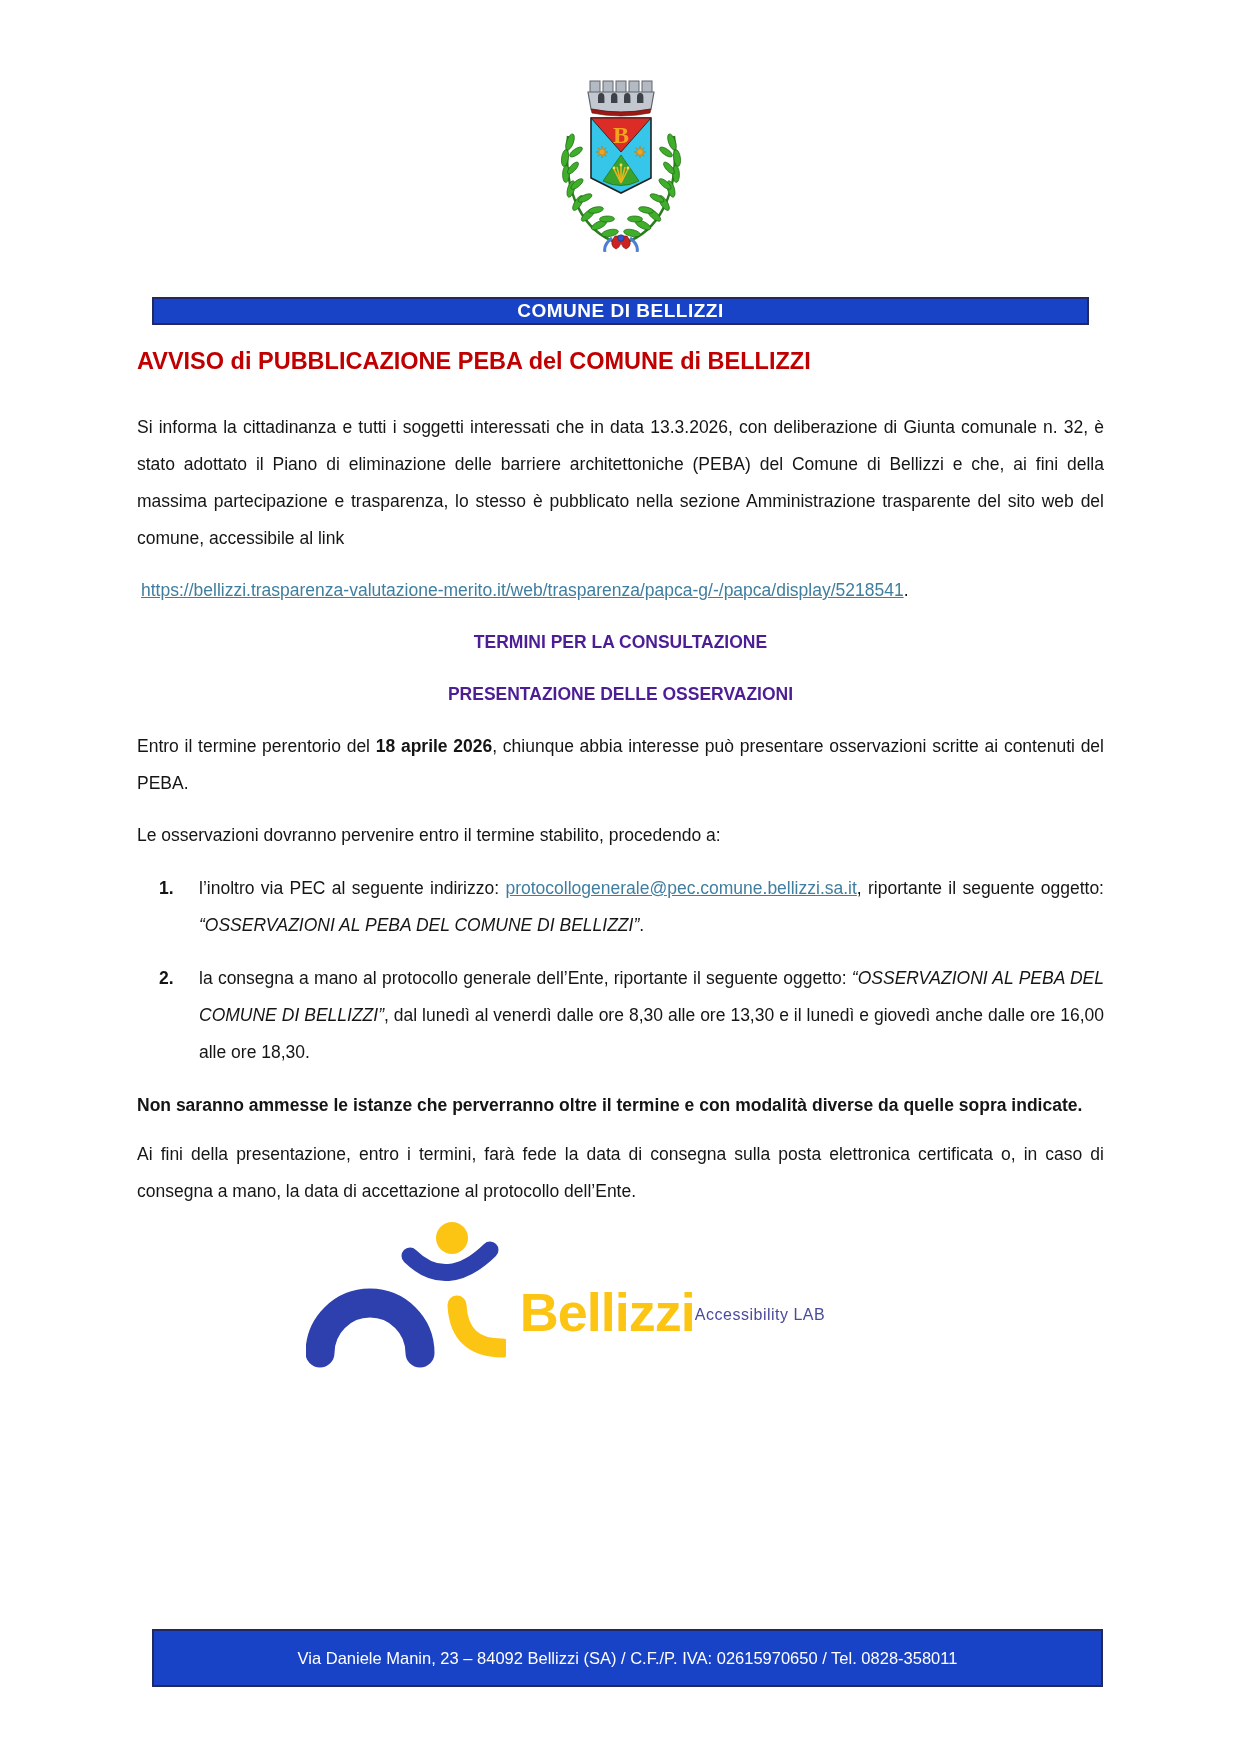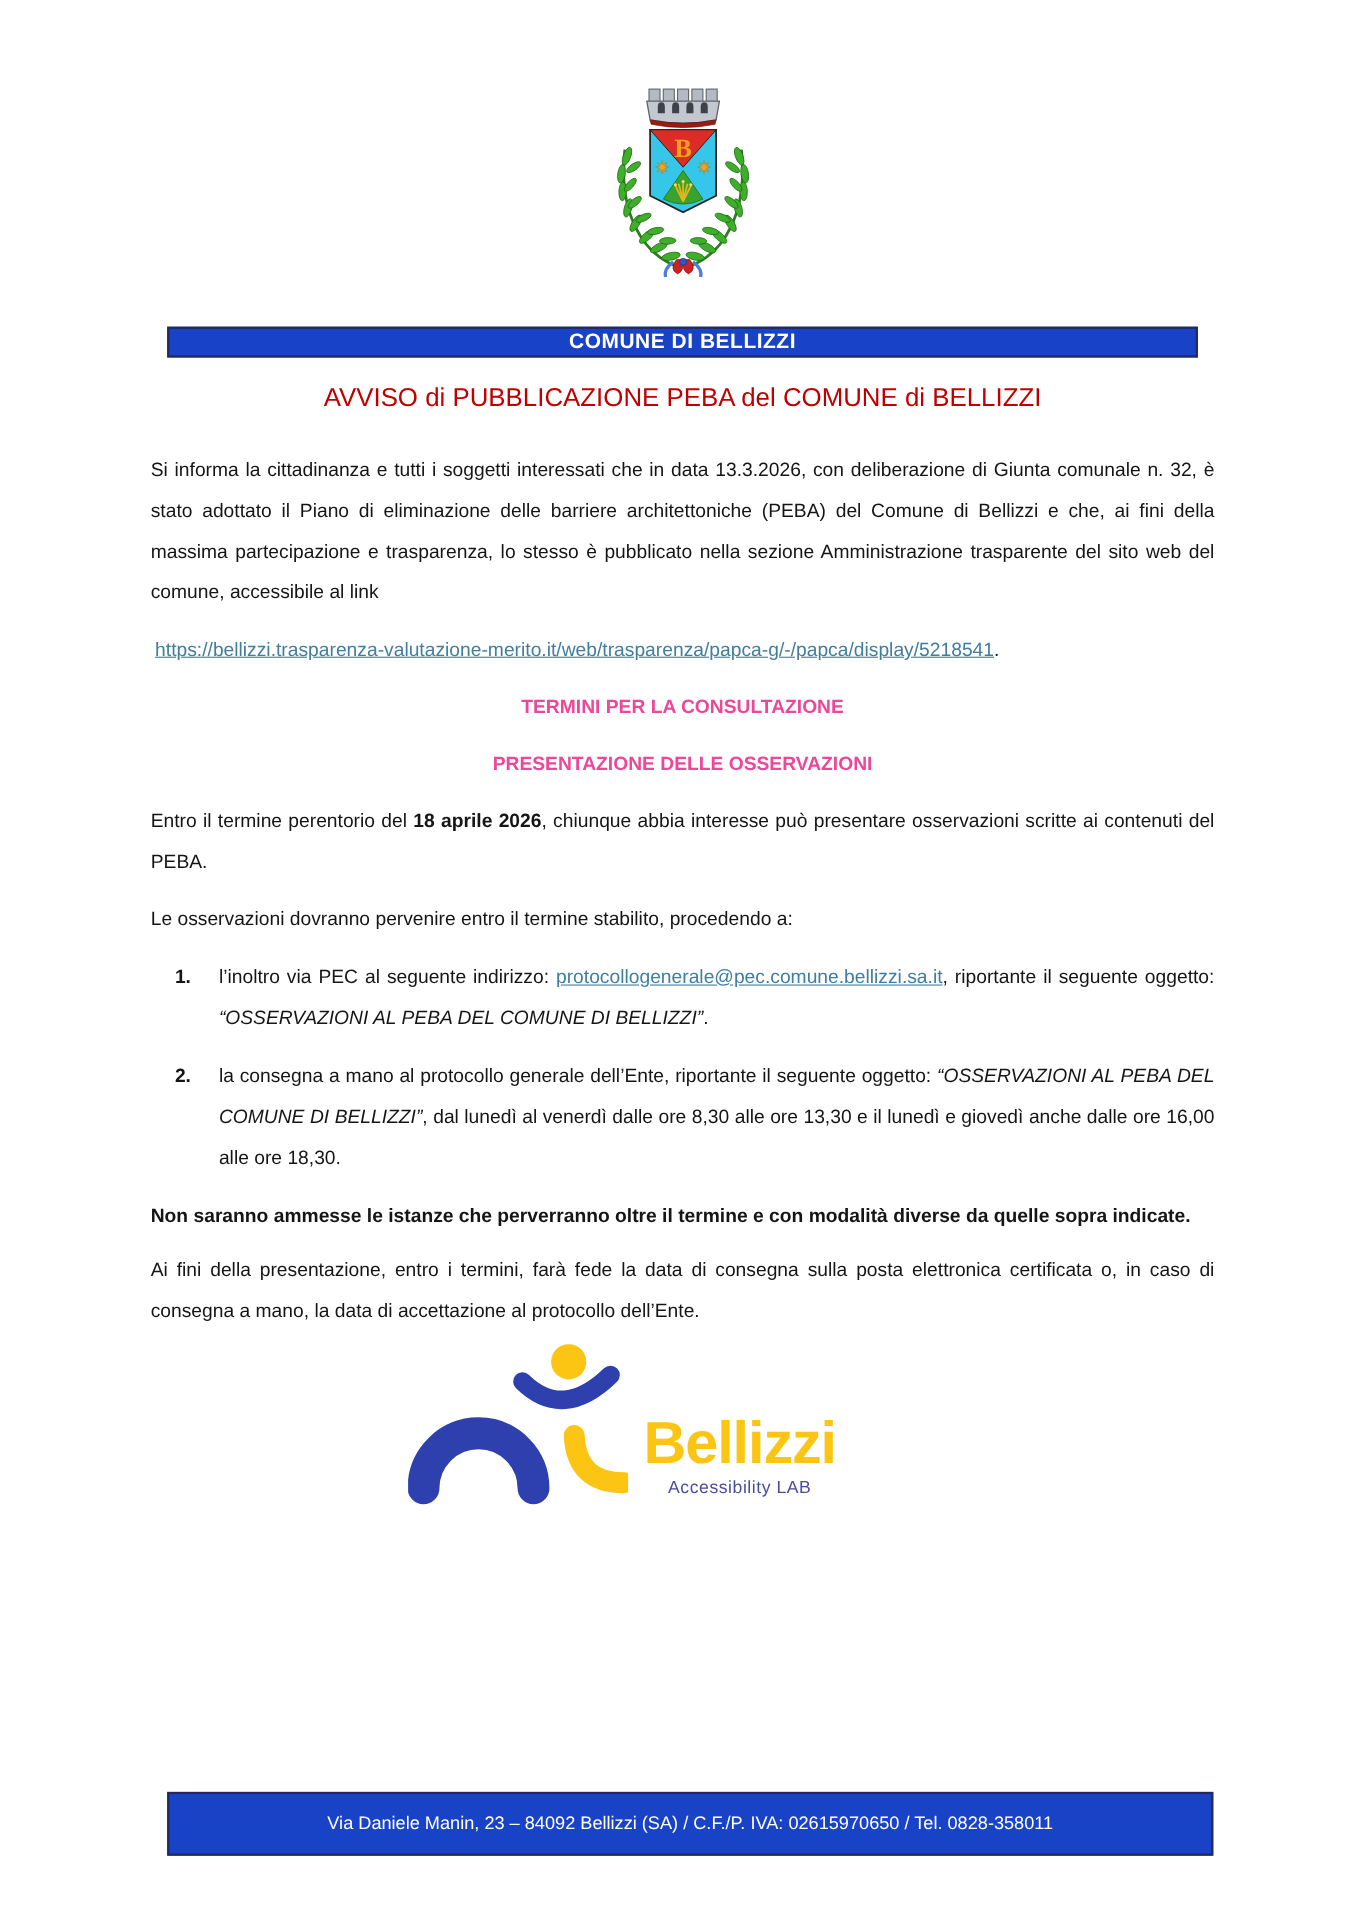--- a/index.html
+++ b/index.html
@@ -11,50 +11,50 @@
   .page{position:relative;width:1241px;height:1755px;}
   .content{padding:12px 137px;}
   .emblem-wrap{padding-top:62px;display:flex;justify-content:center;}
   .banner{
     margin:33px 15px 0 15px;
     background:#1843c6;border:2px solid #23295f;
     color:#ffffff;font-weight:bold;font-size:19px;line-height:22px;
     text-align:center;padding:1px 0;letter-spacing:0.5px;
   }
   .doc-title{
-    margin:22px 0 0 0;text-align:center;
-    color:#c00000;font-weight:normal;font-size:23.5px;line-height:28px;
+    margin:22px 0 0 0;
+    color:#c00000;font-weight:bold;font-size:23.5px;line-height:28px;
   }
   .para{
     margin:15px 0 0 0;text-align:justify;
     font-size:17.5px;line-height:37px;
   }
   #para-intro{margin-top:34px;}
   .link-line{margin:15px 0 0 0;font-size:17.5px;line-height:37px;padding-left:4px;}
   a.doclink{color:#407e9f;text-decoration:underline;cursor:pointer;}
   .section-heading{
     margin:15px 0 0 0;text-align:center;
-    color:#ec4899;font-weight:bold;font-size:17.5px;line-height:37px;
+    color:#4c1d95;font-weight:bold;font-size:17.5px;line-height:37px;
   }
   .b{font-weight:bold;}
   .it{font-style:italic;}
   .list-item{
     position:relative;margin:16px 0 0 0;padding-left:62px;
     text-align:justify;font-size:17.5px;line-height:37px;
   }
   .list-item .num{position:absolute;left:22px;top:0;font-weight:bold;}
   #ai-fini{margin-top:12px;}
   #non-saranno{margin-top:16px;font-weight:bold;}
   .signature{margin:16px 0 0 0;text-align:center;font-size:17.5px;line-height:37px;}
   .signature .role{font-weight:bold;}
   .logo-row{
     margin:10px auto 0 auto;width:max-content;position:relative;left:-55px;
     display:flex;align-items:flex-start;gap:14px;
   }
-  .logo-text{padding-top:66px;display:flex;flex-direction:column;align-items:center;}
+  .logo-text{padding-top:66px;display:flex;flex-direction:row;align-items:center;}
   .logo-wordmark{
     font-weight:bold;font-size:54px;line-height:52px;letter-spacing:-1px;color:#fdc513;
   }
   .logo-tagline{margin-top:6px;font-size:16px;letter-spacing:0.5px;color:#4a4a9d;}
   .footer-banner{
     position:absolute;left:152px;top:1629px;width:947px;
     background:#1843c6;border:2px solid #23295f;
     color:#ffffff;font-size:16.5px;line-height:20px;text-align:center;padding:17px 0;
   }
 </style>

